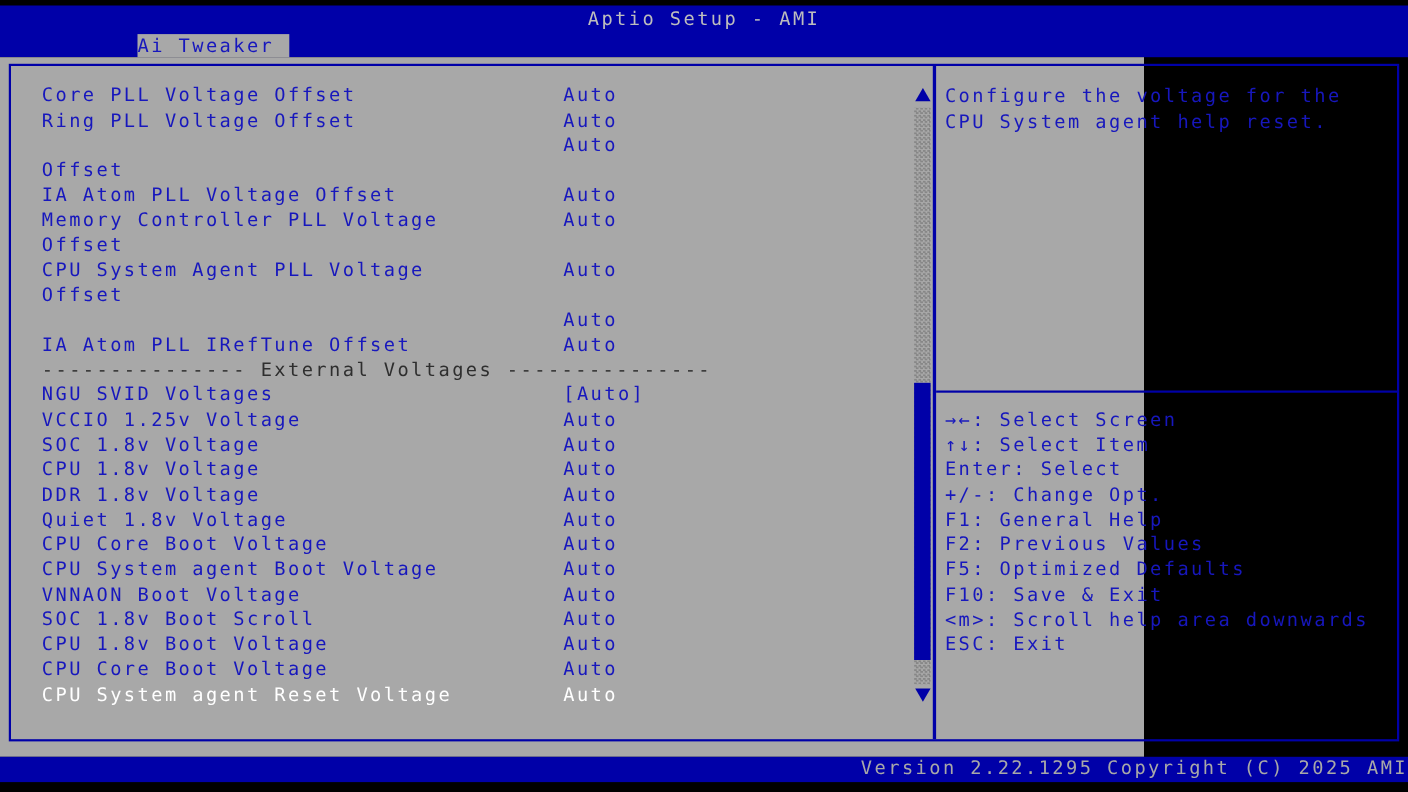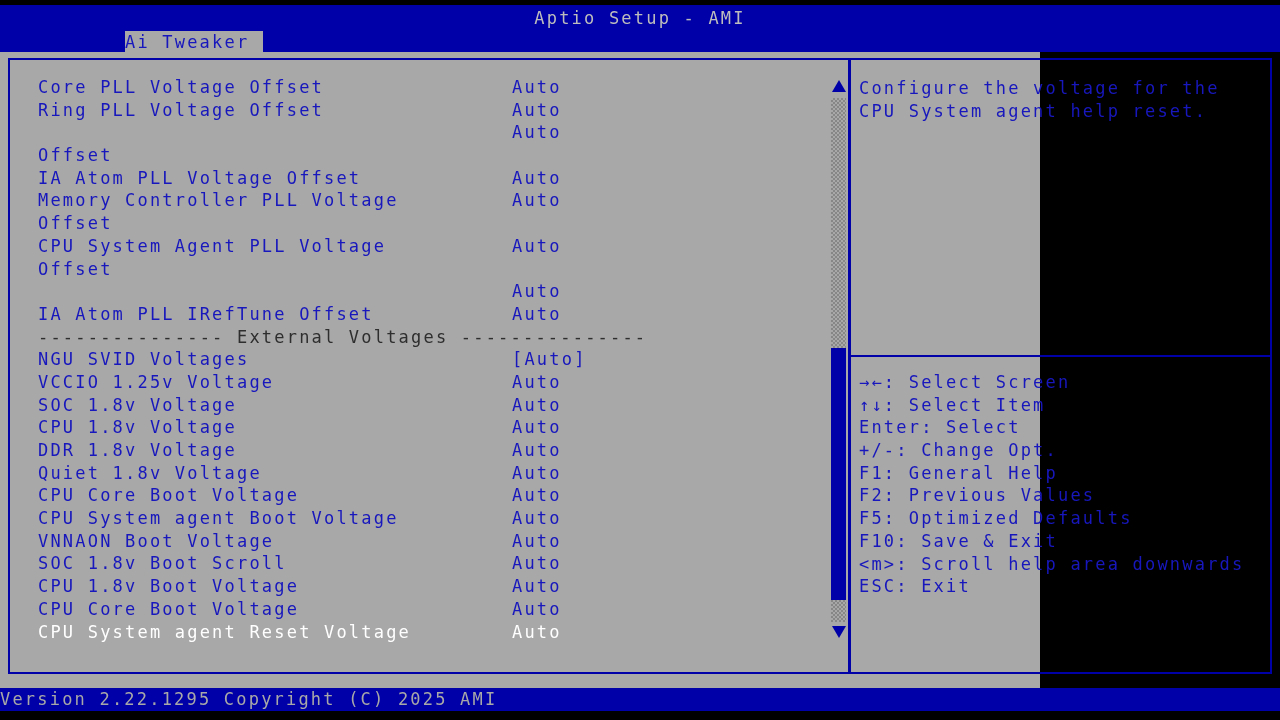--- a/index.html
+++ b/index.html
@@ -56,21 +56,21 @@
 
   
   .right-panel{position:absolute;left:841px;right:0;top:0;bottom:0;}
   .help-text{position:absolute;left:8px;top:17px;right:6px;color:var(--text_blue);line-height:22.7px;white-space:normal;}
   .divider-h{position:absolute;left:0;right:0;top:295px;height:2px;background:var(--blue);}
   .legend{position:absolute;left:8px;top:312px;right:0;}
   .legend-row{height:22.7px;color:var(--text_blue);white-space:nowrap;}
 
   
   .footbar{position:absolute;top:688px;left:0;width:1280px;height:23px;background:var(--blue);}
-  .version{position:absolute;top:0;left:0;width:100%;height:23px;line-height:23px;text-align:left;color:var(--gray);}
+  .version{position:absolute;top:0;left:0;width:100%;height:23px;line-height:23px;text-align:right;color:var(--gray);}
 </style>
 </head>
 <body>
 
 <div class="screen">
 
   <div class="topbar">
     <div class="title">Aptio Setup - AMI</div>
   </div>
 

